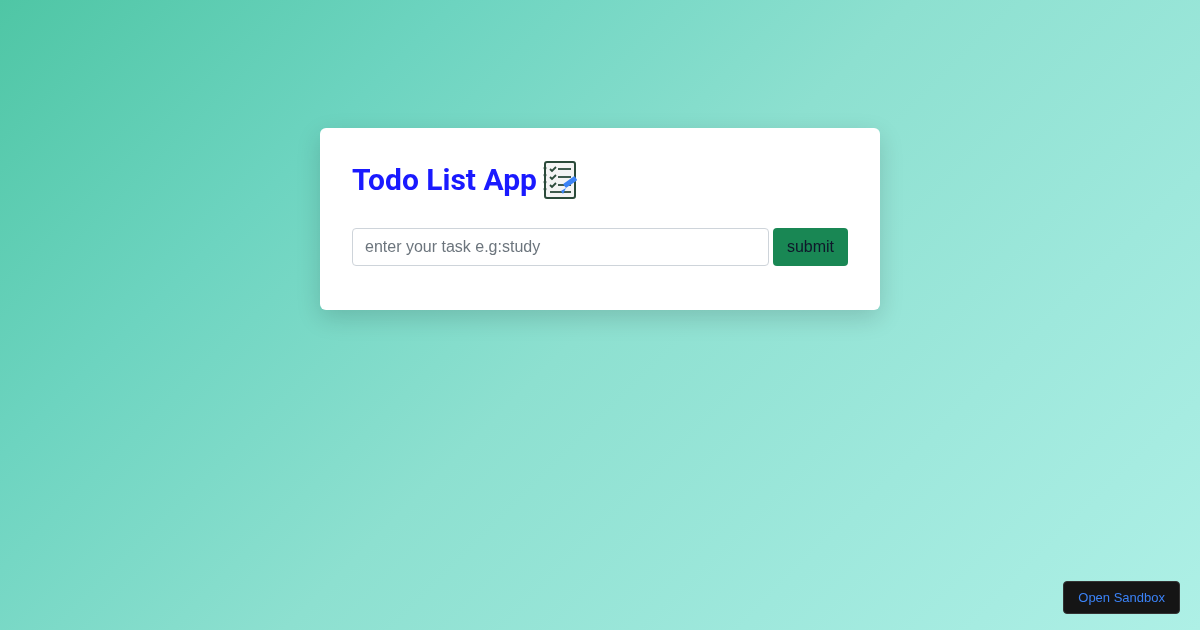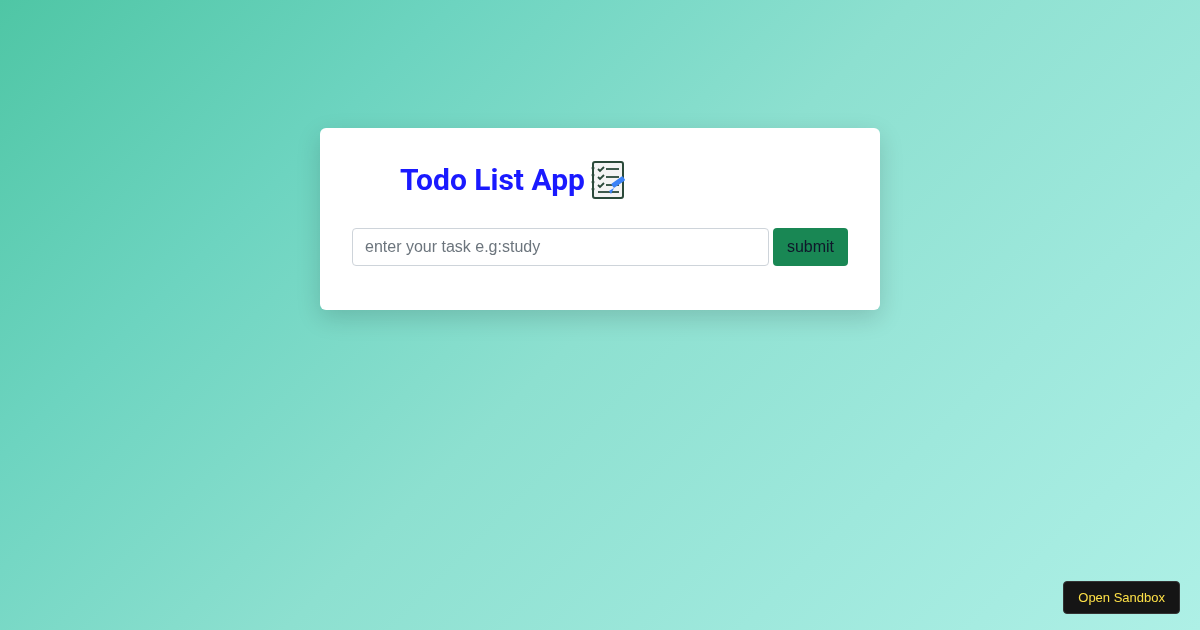--- a/index.html
+++ b/index.html
@@ -23,21 +23,20 @@
       height: 182px;
       background: #ffffff;
       border-radius: 6px;
       box-shadow: 0 8px 24px rgba(0,0,0,0.15);
       padding: 32px;
     }
     .title-row {
       display: flex;
       align-items: center;
       margin-bottom: 28px;
-      margin-left: 48px;
     }
     .title {
       font-size: 30px;
       font-weight: 700;
       color: #1a1aff;
       line-height: 1;
     }
     .title-icon {
       margin-left: 2px;
       display: flex;
@@ -70,21 +69,21 @@
       padding: 6px 14px;
       font-size: 16px;
       cursor: pointer;
       height: 38px;
     }
     .sandbox-btn {
       position: absolute;
       bottom: 16px;
       right: 20px;
       background: #151515;
-      color: #fde047;
+      color: #3b82f6;
       border: 1px solid #333;
       border-radius: 4px;
       padding: 8px 14px;
       font-size: 13px;
       cursor: pointer;
     }
   </style>
 </head>
 <body>
 

